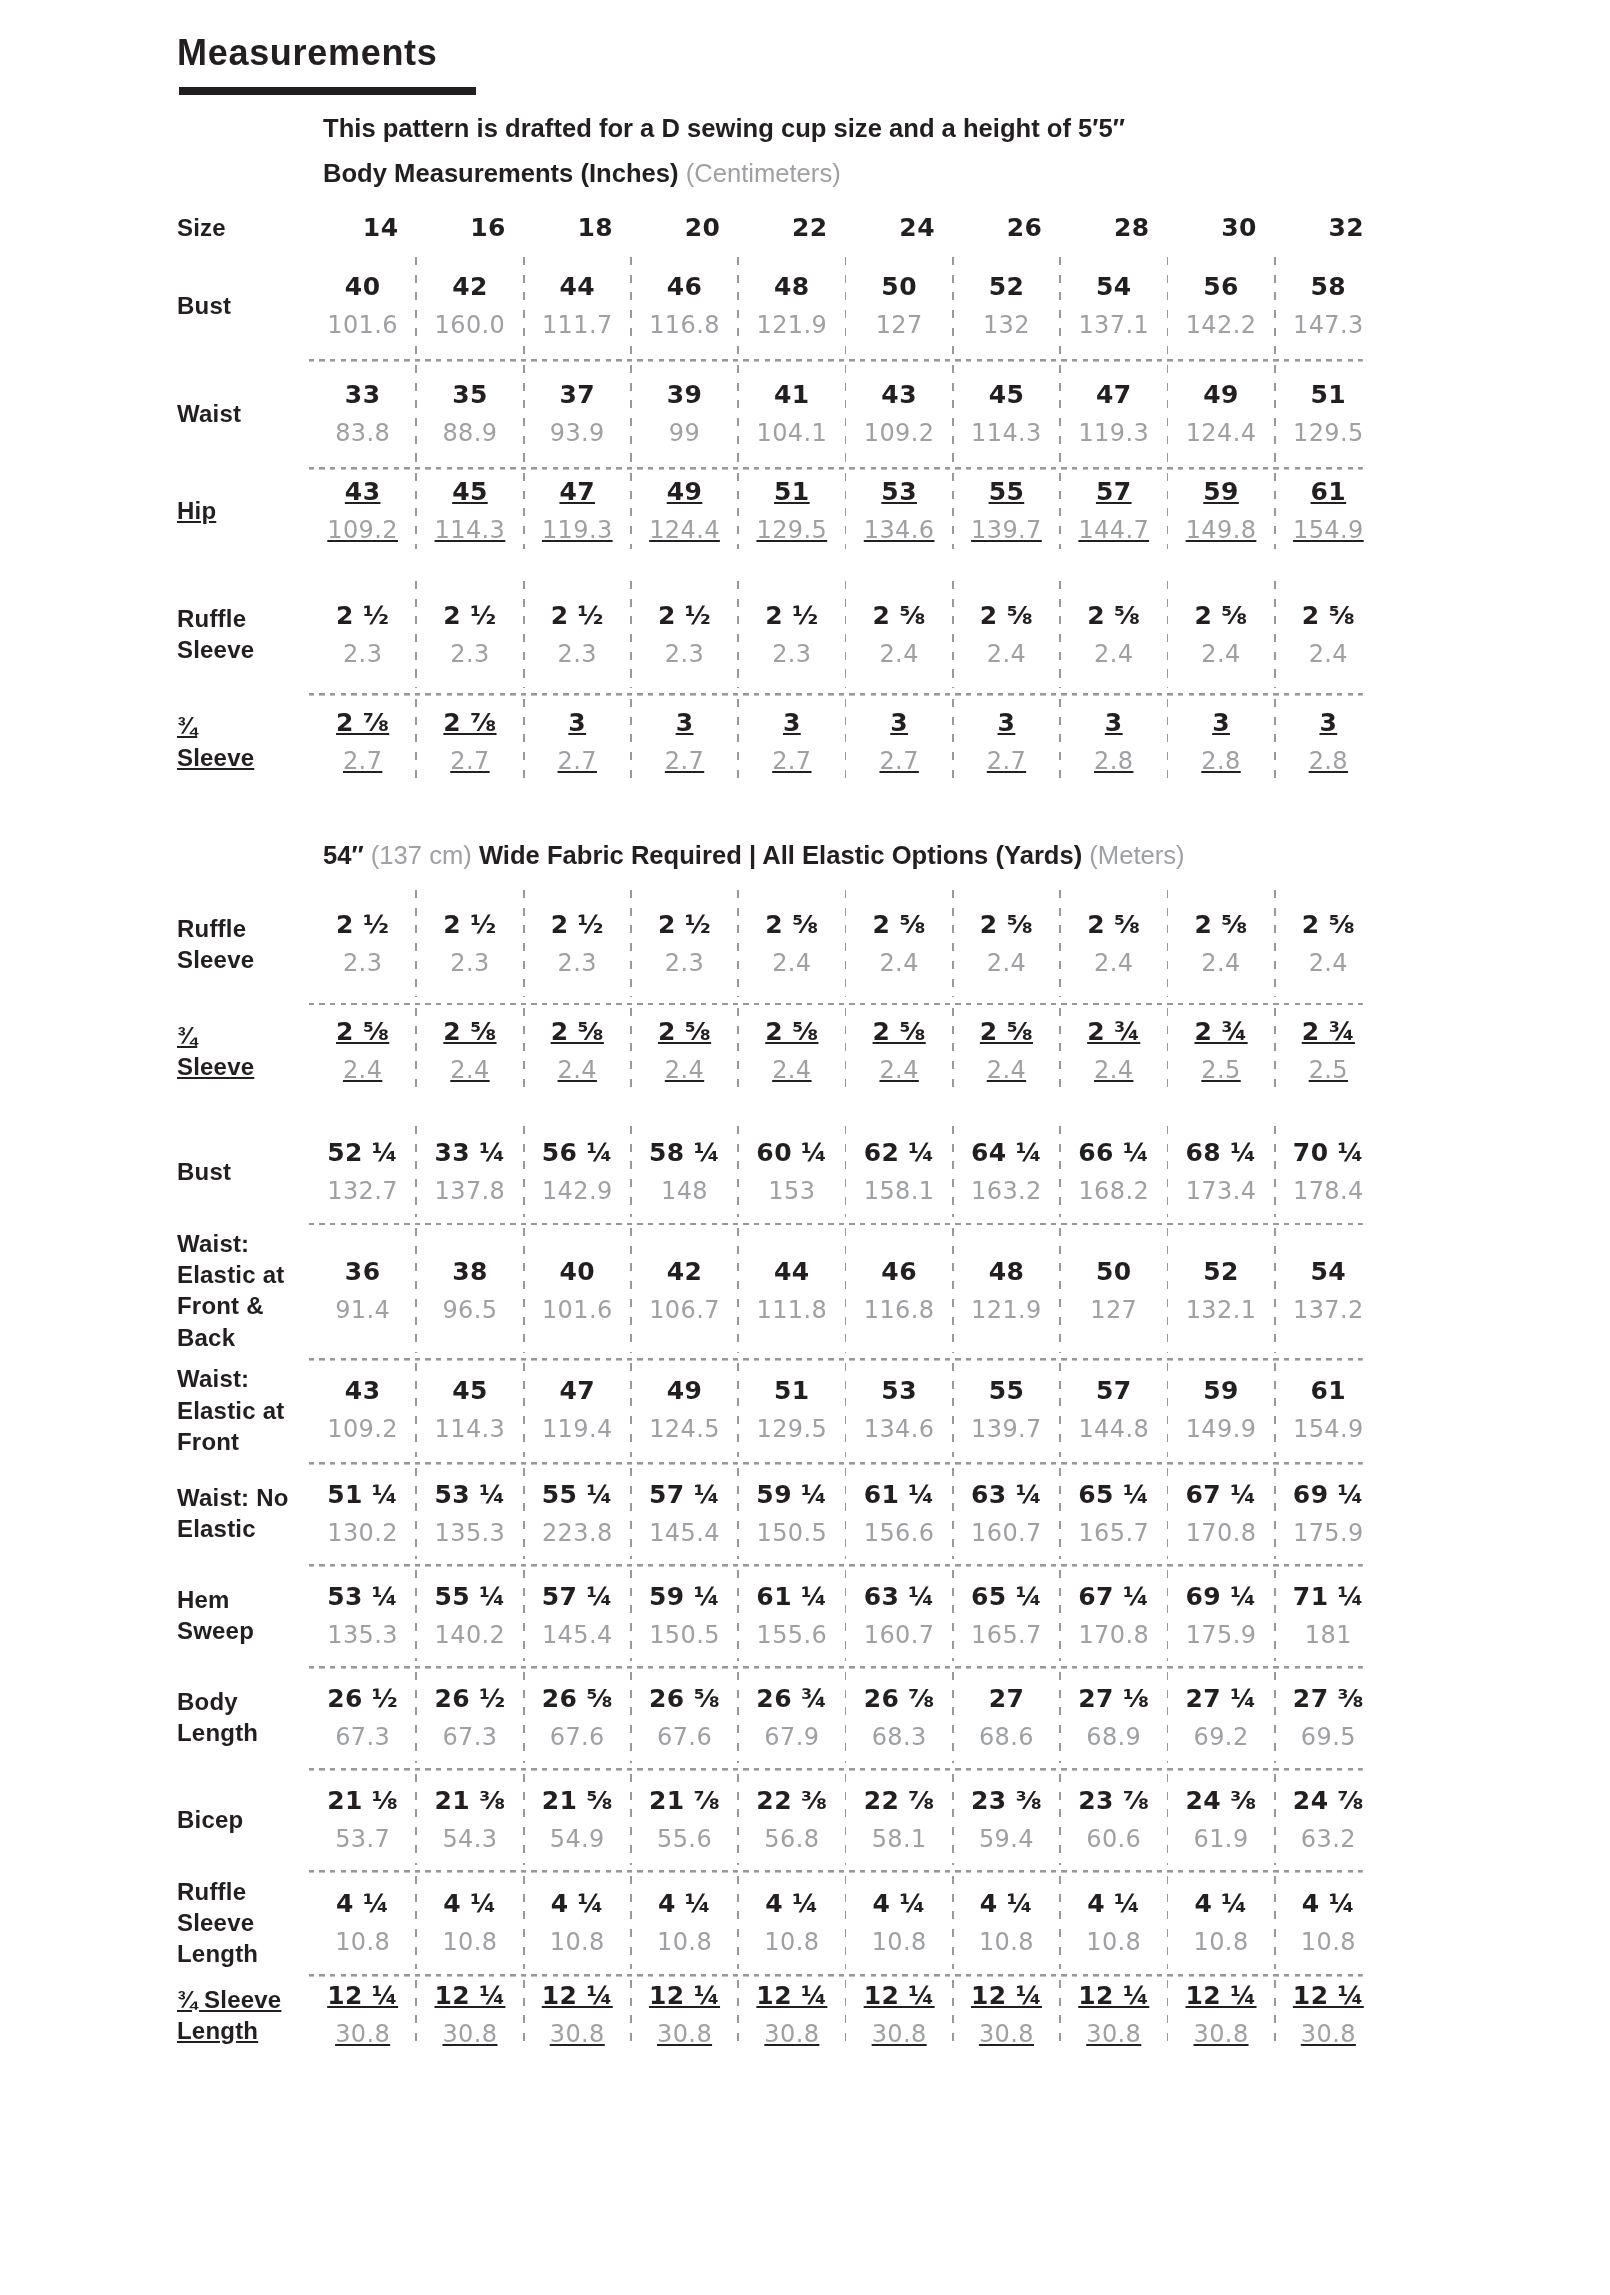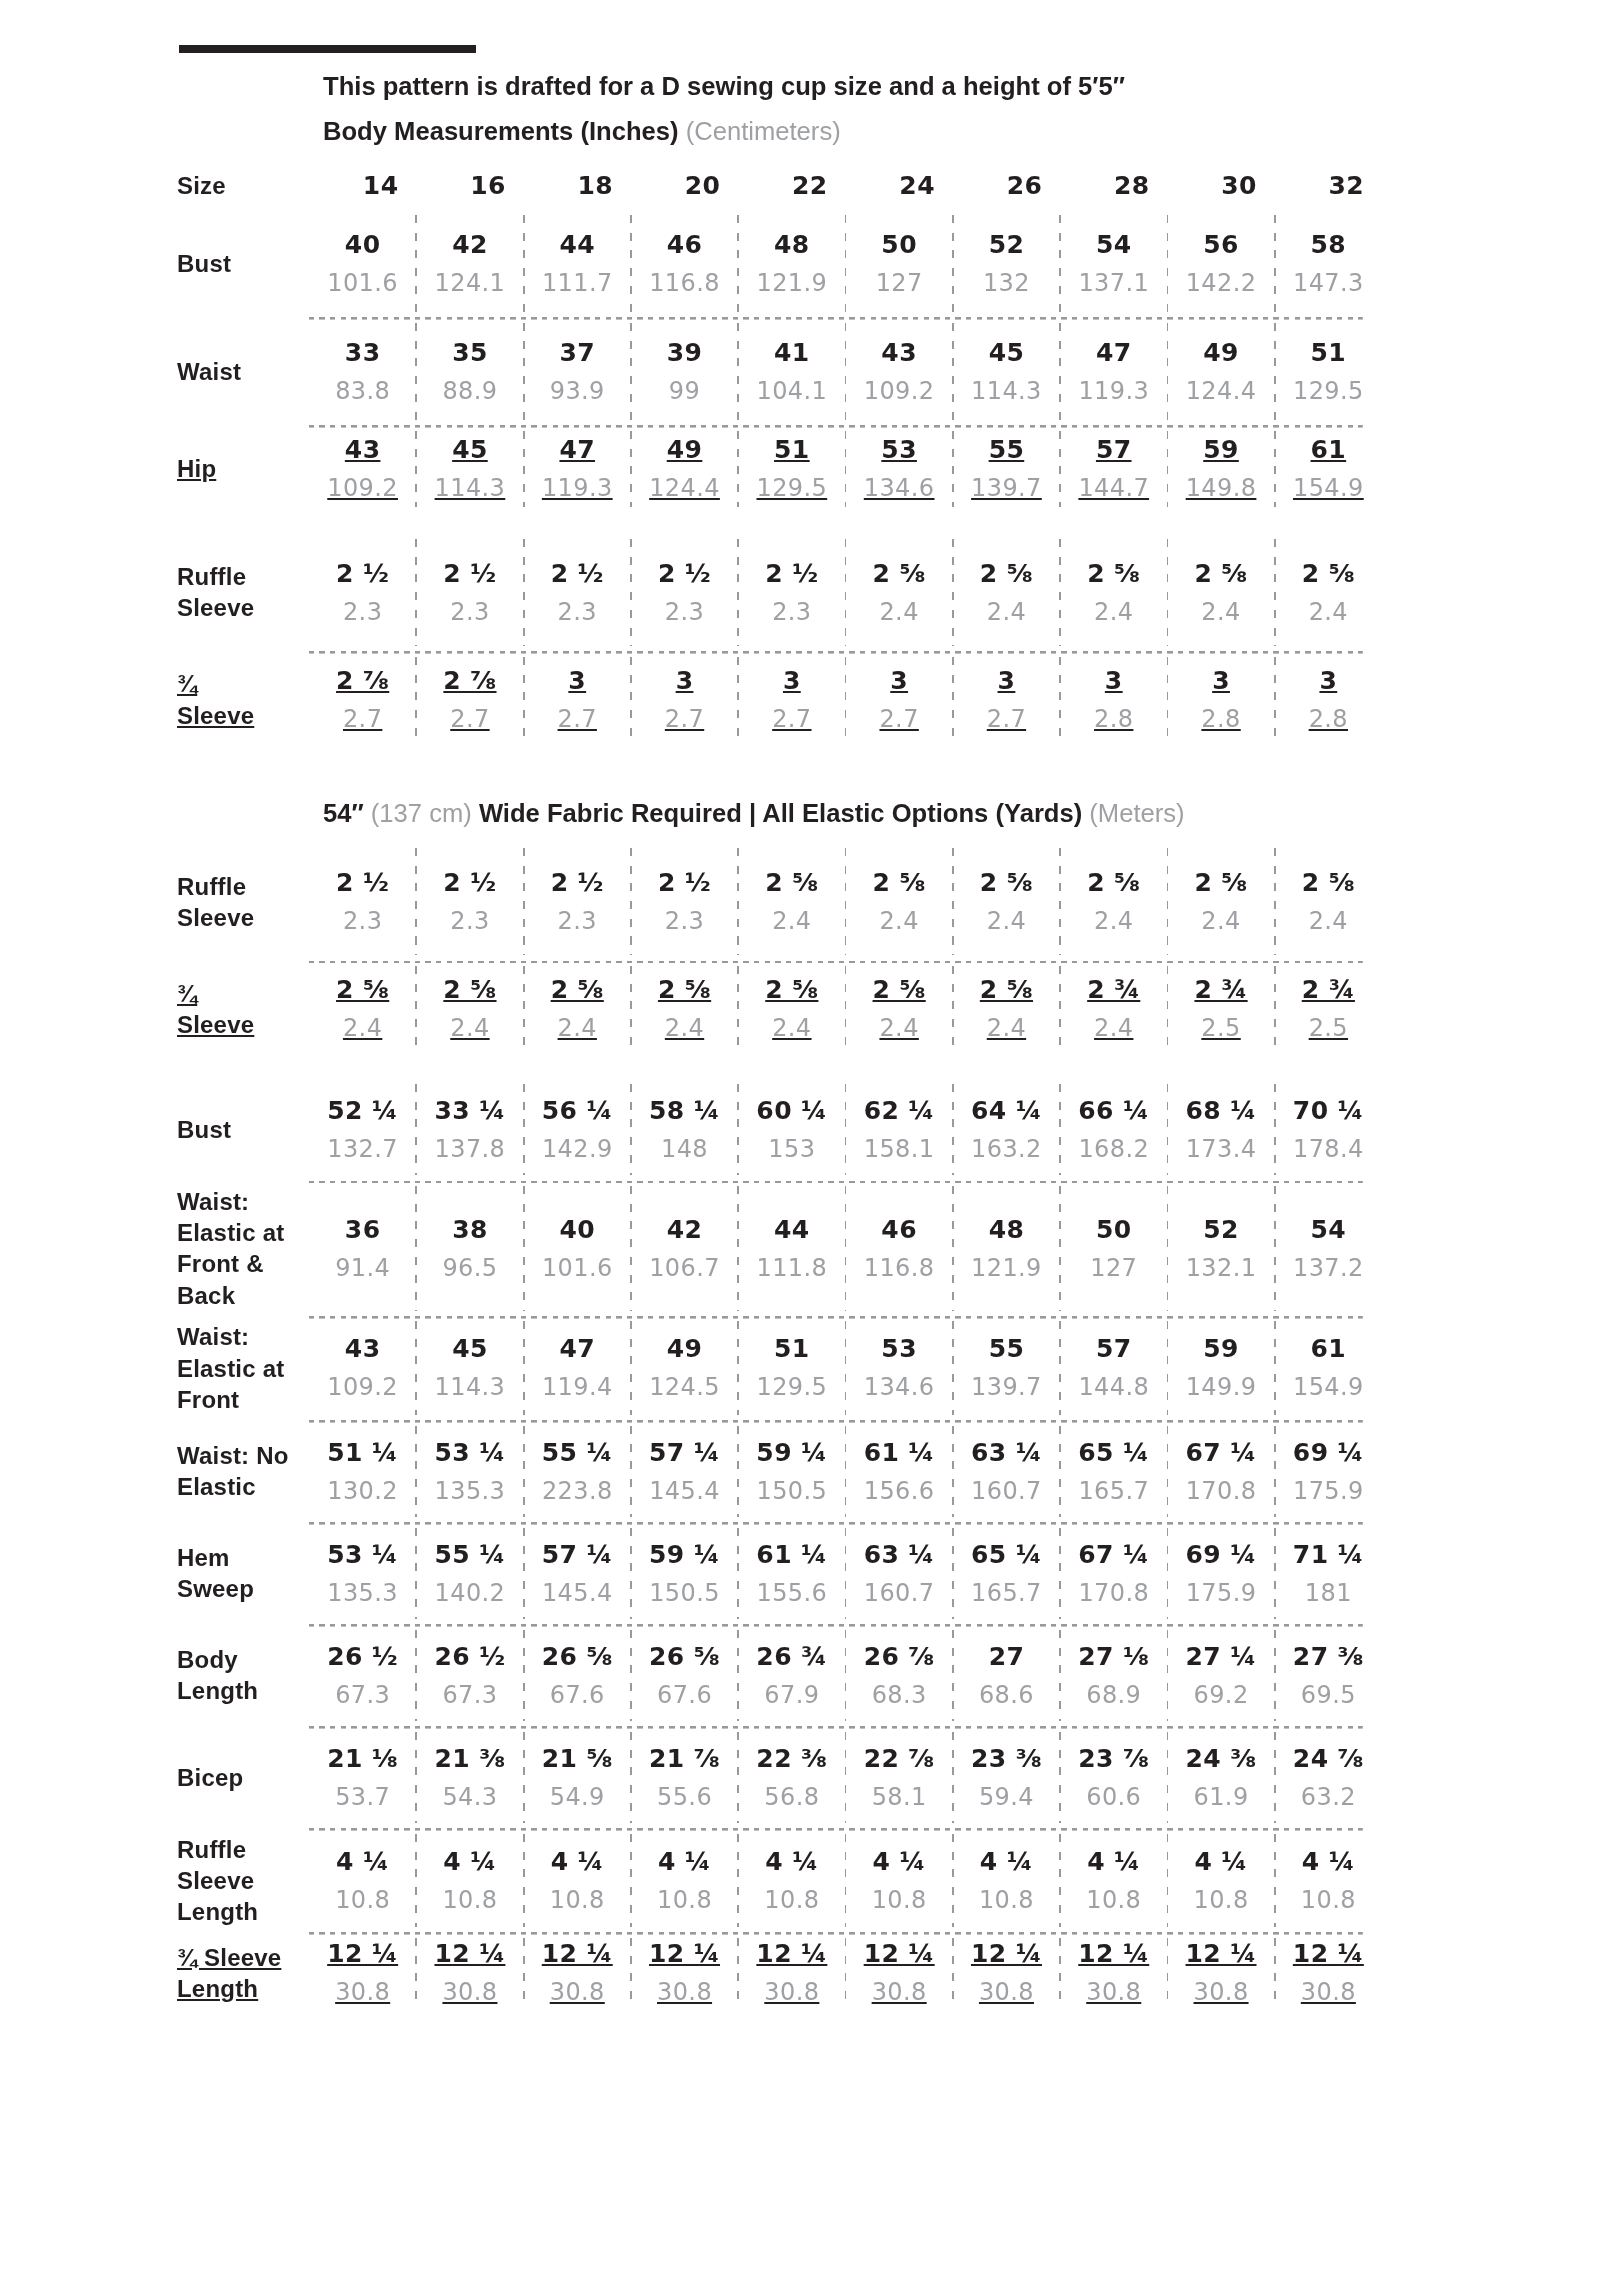--- a/index.html
+++ b/index.html
@@ -80,20 +80,21 @@
   .cm{
     font-family:"DejaVu Sans","Liberation Sans",sans-serif;
     font-size:24px;font-weight:400;letter-spacing:0.4px;color:var(--muted-text);
     line-height:1.1;white-space:nowrap;
   }
 </style>
 </head>
 <body>
 
 <div class="page">
+  <h1>Measurements</h1>
   <div class="rule"></div>
   <div class="intro">This pattern is drafted for a D sewing cup size and a height of 5′5″</div>
   <div id="sections">
       <section class="section s-body-measurements">
         <div class="heading"><span class="strong">Body Measurements (Inches) </span><span class="muted">(Centimeters)</span></div>
         <div class="band size">
           <div class="label">Size</div>
           <div class="cell">
             <div class="in">14</div>
           </div>
@@ -126,21 +127,21 @@
           </div>
         </div>
         <div class="band">
           <div class="label">Bust</div>
           <div class="cell">
             <div class="in">40</div>
             <div class="cm">101.6</div>
           </div>
           <div class="cell">
             <div class="in">42</div>
-            <div class="cm">124.1</div>
+            <div class="cm">160.0</div>
           </div>
           <div class="cell">
             <div class="in">44</div>
             <div class="cm">111.7</div>
           </div>
           <div class="cell">
             <div class="in">46</div>
             <div class="cm">116.8</div>
           </div>
           <div class="cell">

